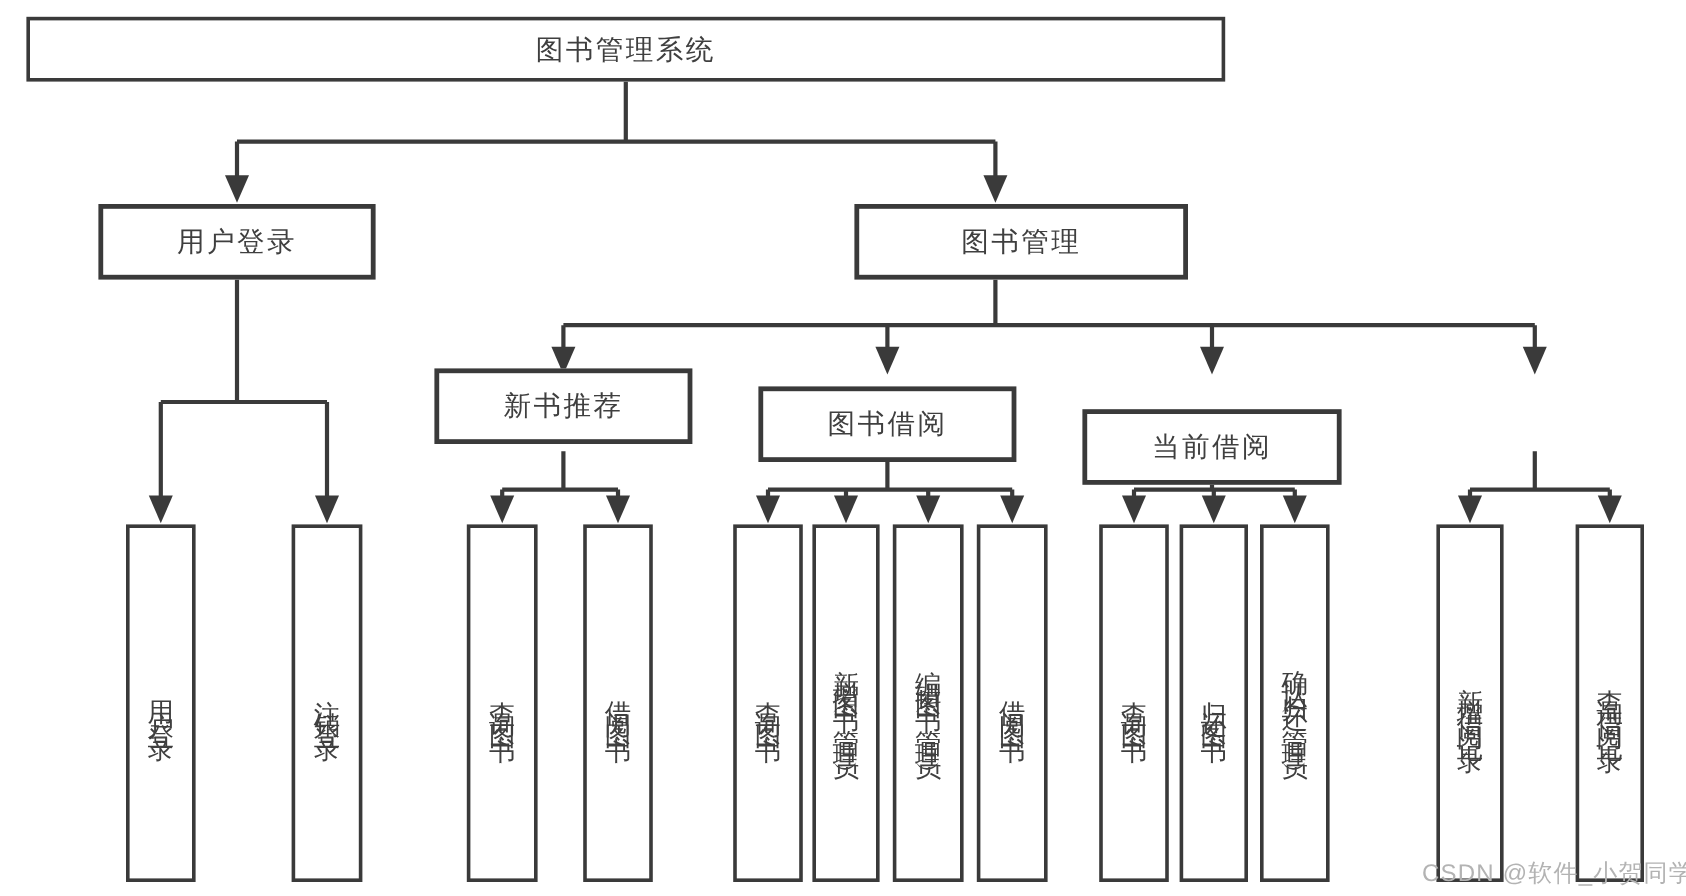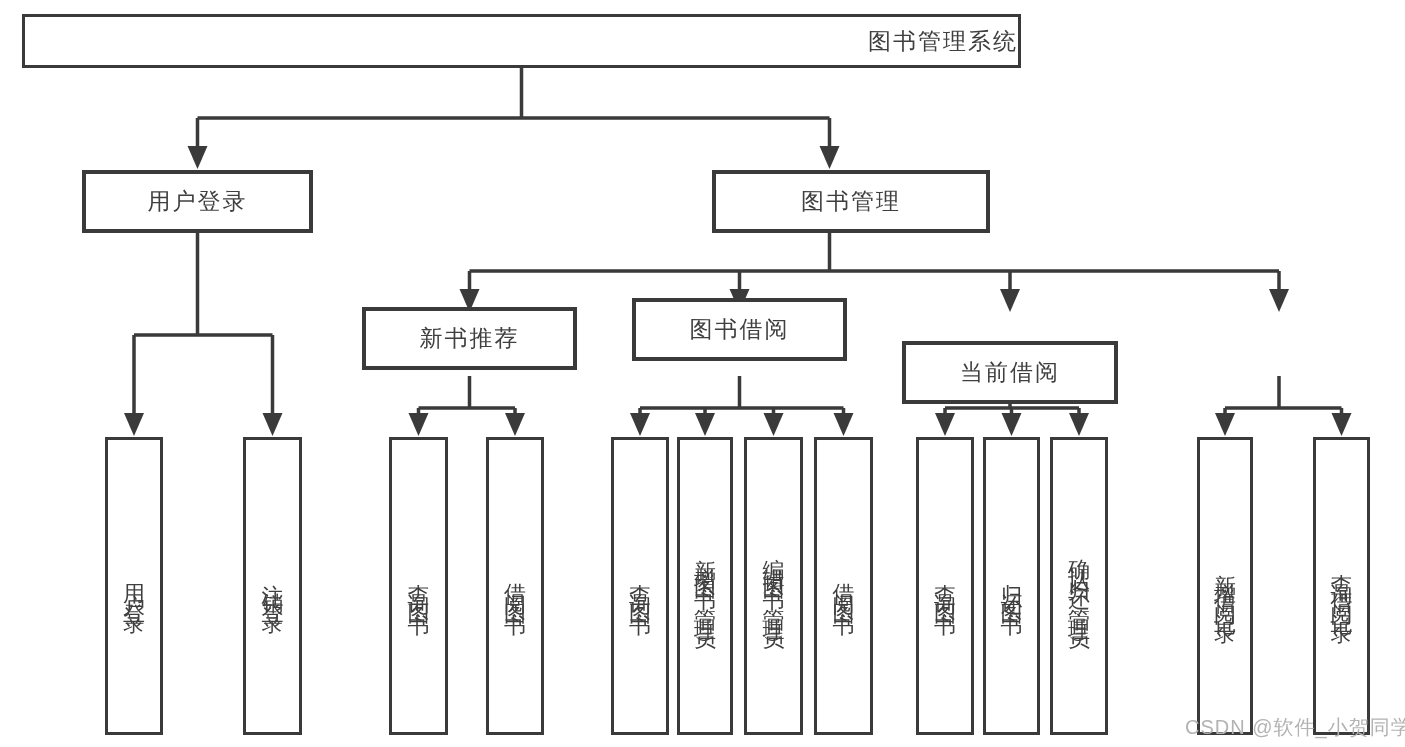--- a/index.html
+++ b/index.html
@@ -24,21 +24,21 @@
     border: 4px solid #3a3a3a;
     display: flex;
     align-items: center;
     justify-content: center;
     color: #3f3f3f;
     font-size: 23px;
     letter-spacing: 2px;
     white-space: nowrap;
     z-index: 2;
   }
-  .node.root { border-width: 3px; justify-content: flex-end; }
+  .node.root { border-width: 3px; }
   .node.leaf {
     border-width: 3px;
     writing-mode: vertical-rl;
     font-size: 22px;
     letter-spacing: 10px;
     line-height: 1;
     white-space: normal;
   }
   .watermark {
     position: absolute;
@@ -96,21 +96,21 @@
   <div class="node" style="left:82px; top:170px; width:231px; height:63px;">
     <span>用户登录</span>
   </div>
   <div class="node" style="left:712px; top:170px; width:278px; height:63px;">
     <span>图书管理</span>
   </div>
 
   <div class="node" style="left:362px; top:307px; width:215px; height:63px;">
     <span>新书推荐</span>
   </div>
-  <div class="node" style="left:632px; top:298px; width:215px; height:63px;">
+  <div class="node" style="left:632px; top:322px; width:215px; height:63px;">
     <span>图书借阅</span>
   </div>
   <div class="node" style="left:902px; top:313px; width:216px; height:63px;margin-top:28px;">
     <span>当前借阅</span>
   </div>
 
   <div class="node leaf" style="left:105px; top:437px; width:58px; height:298px;">
     <span>用户登录</span>
   </div>
   <div class="node leaf" style="left:243px; top:437px; width:59px; height:298px;">

